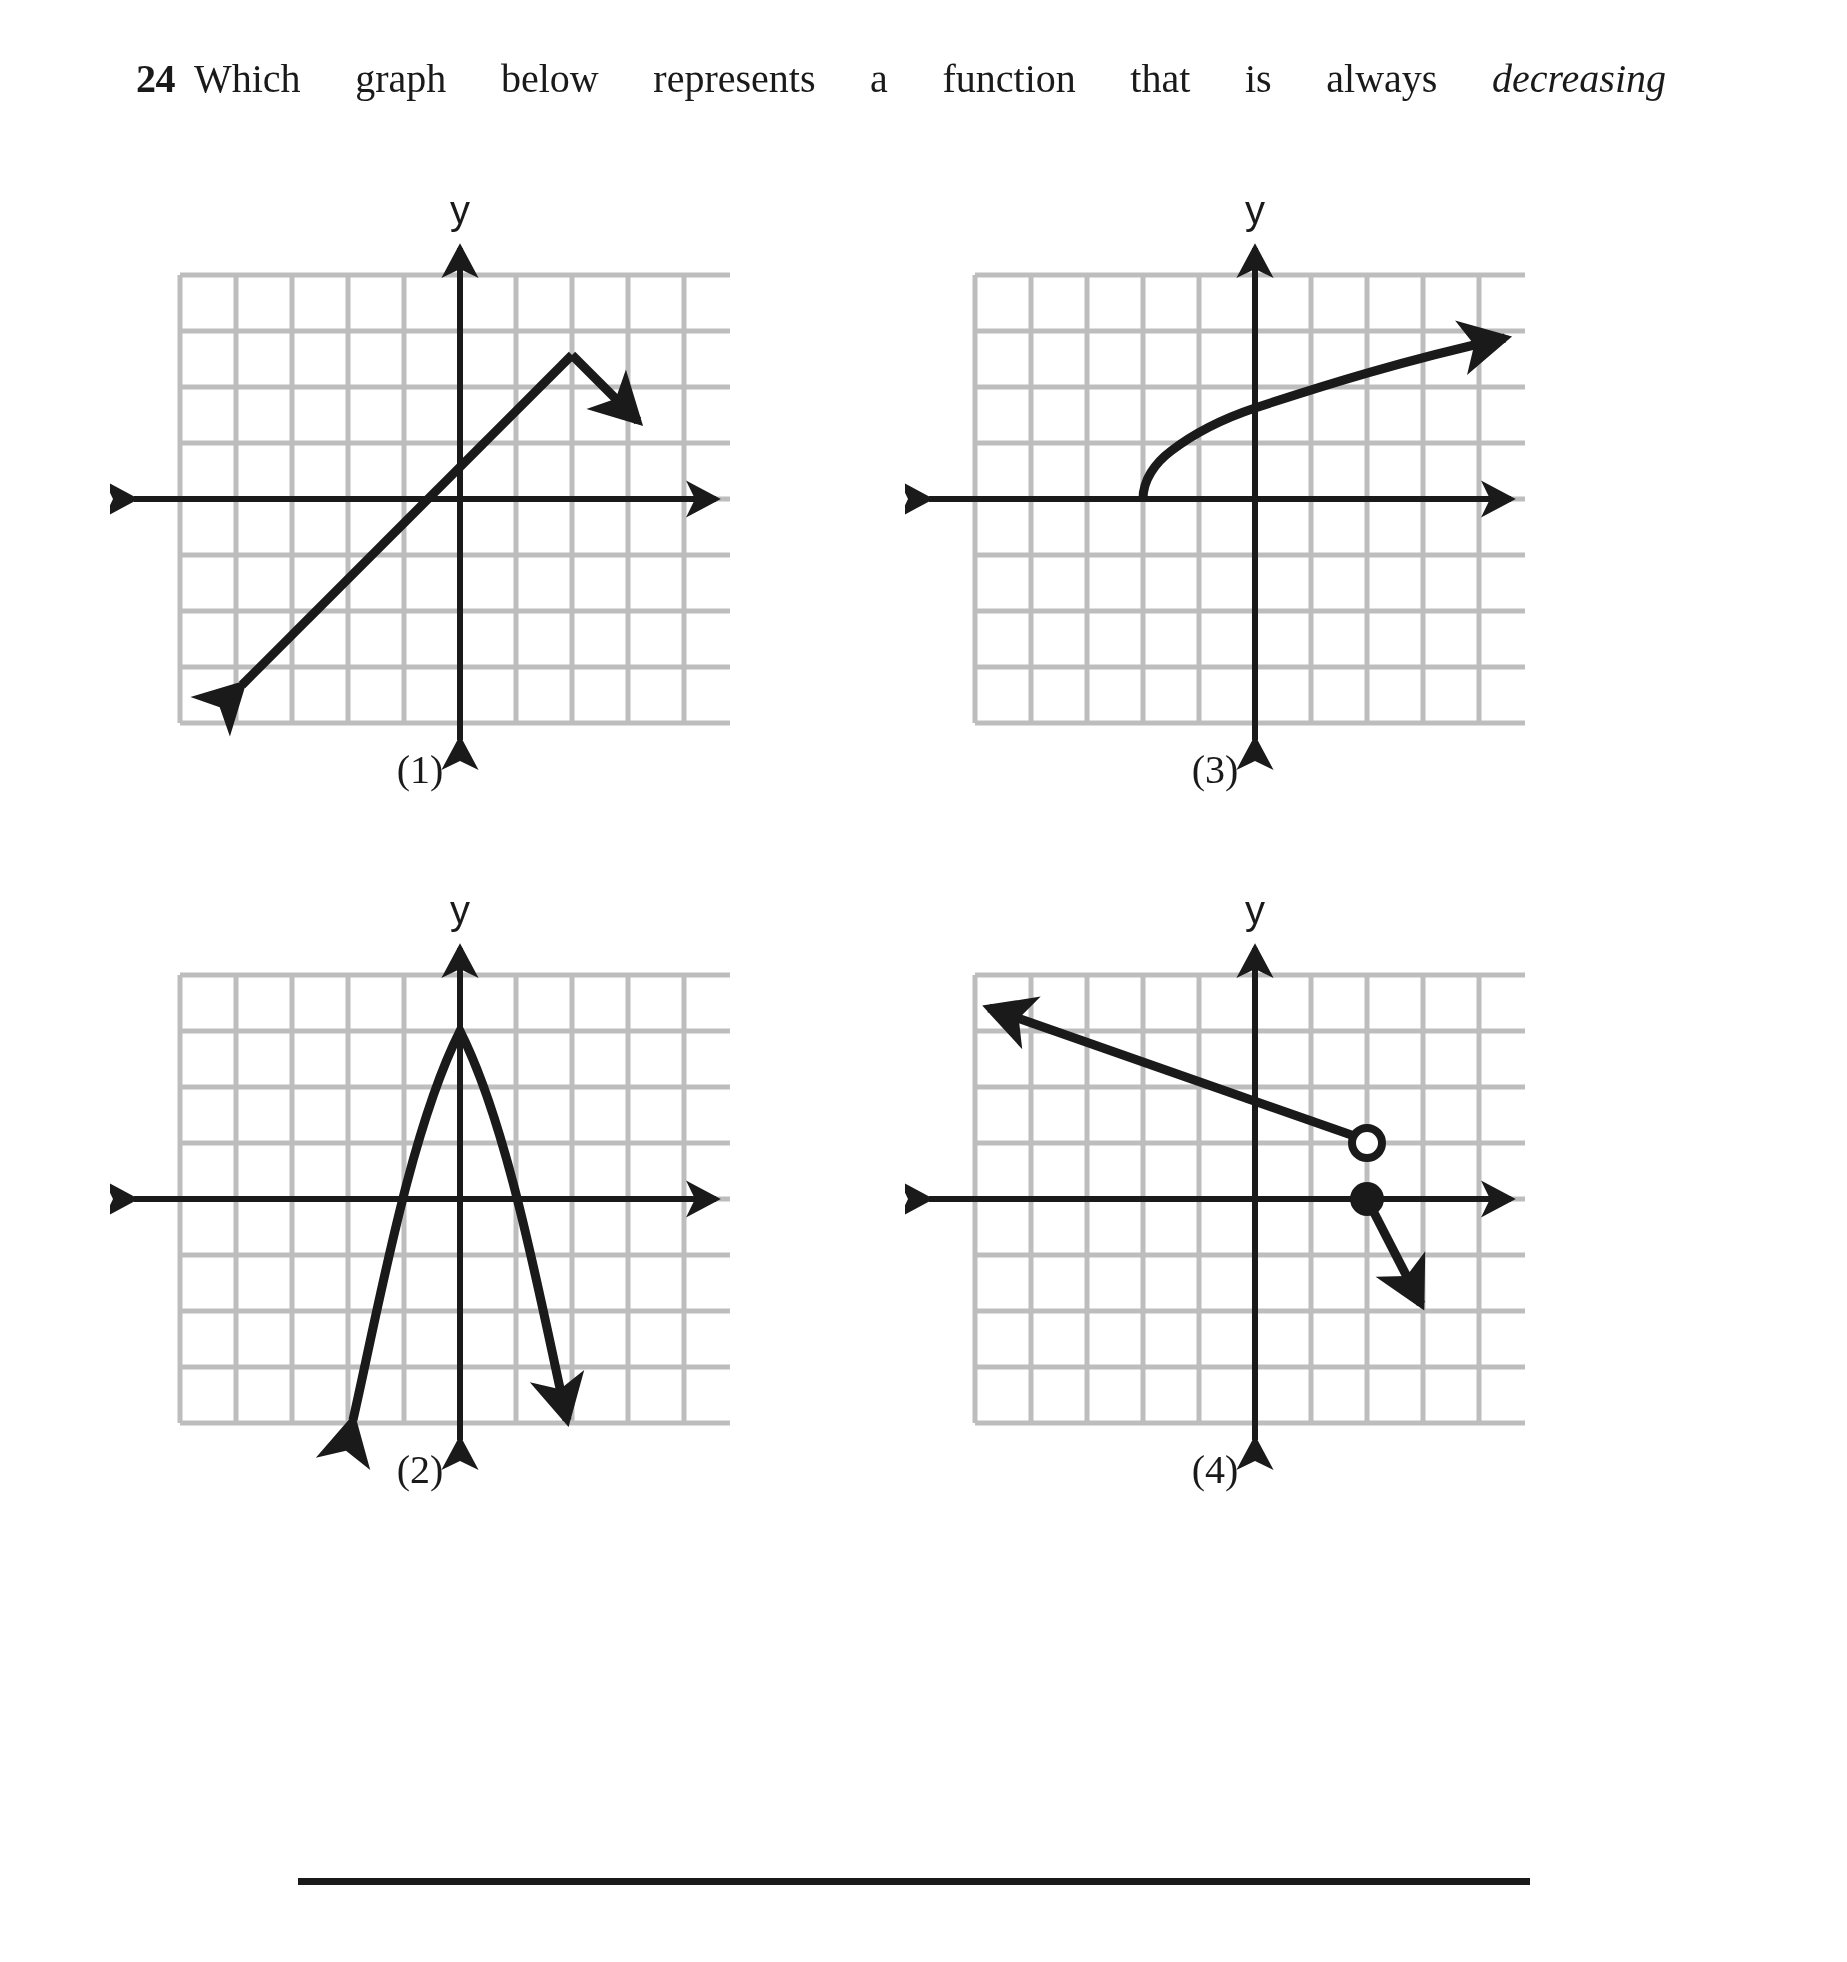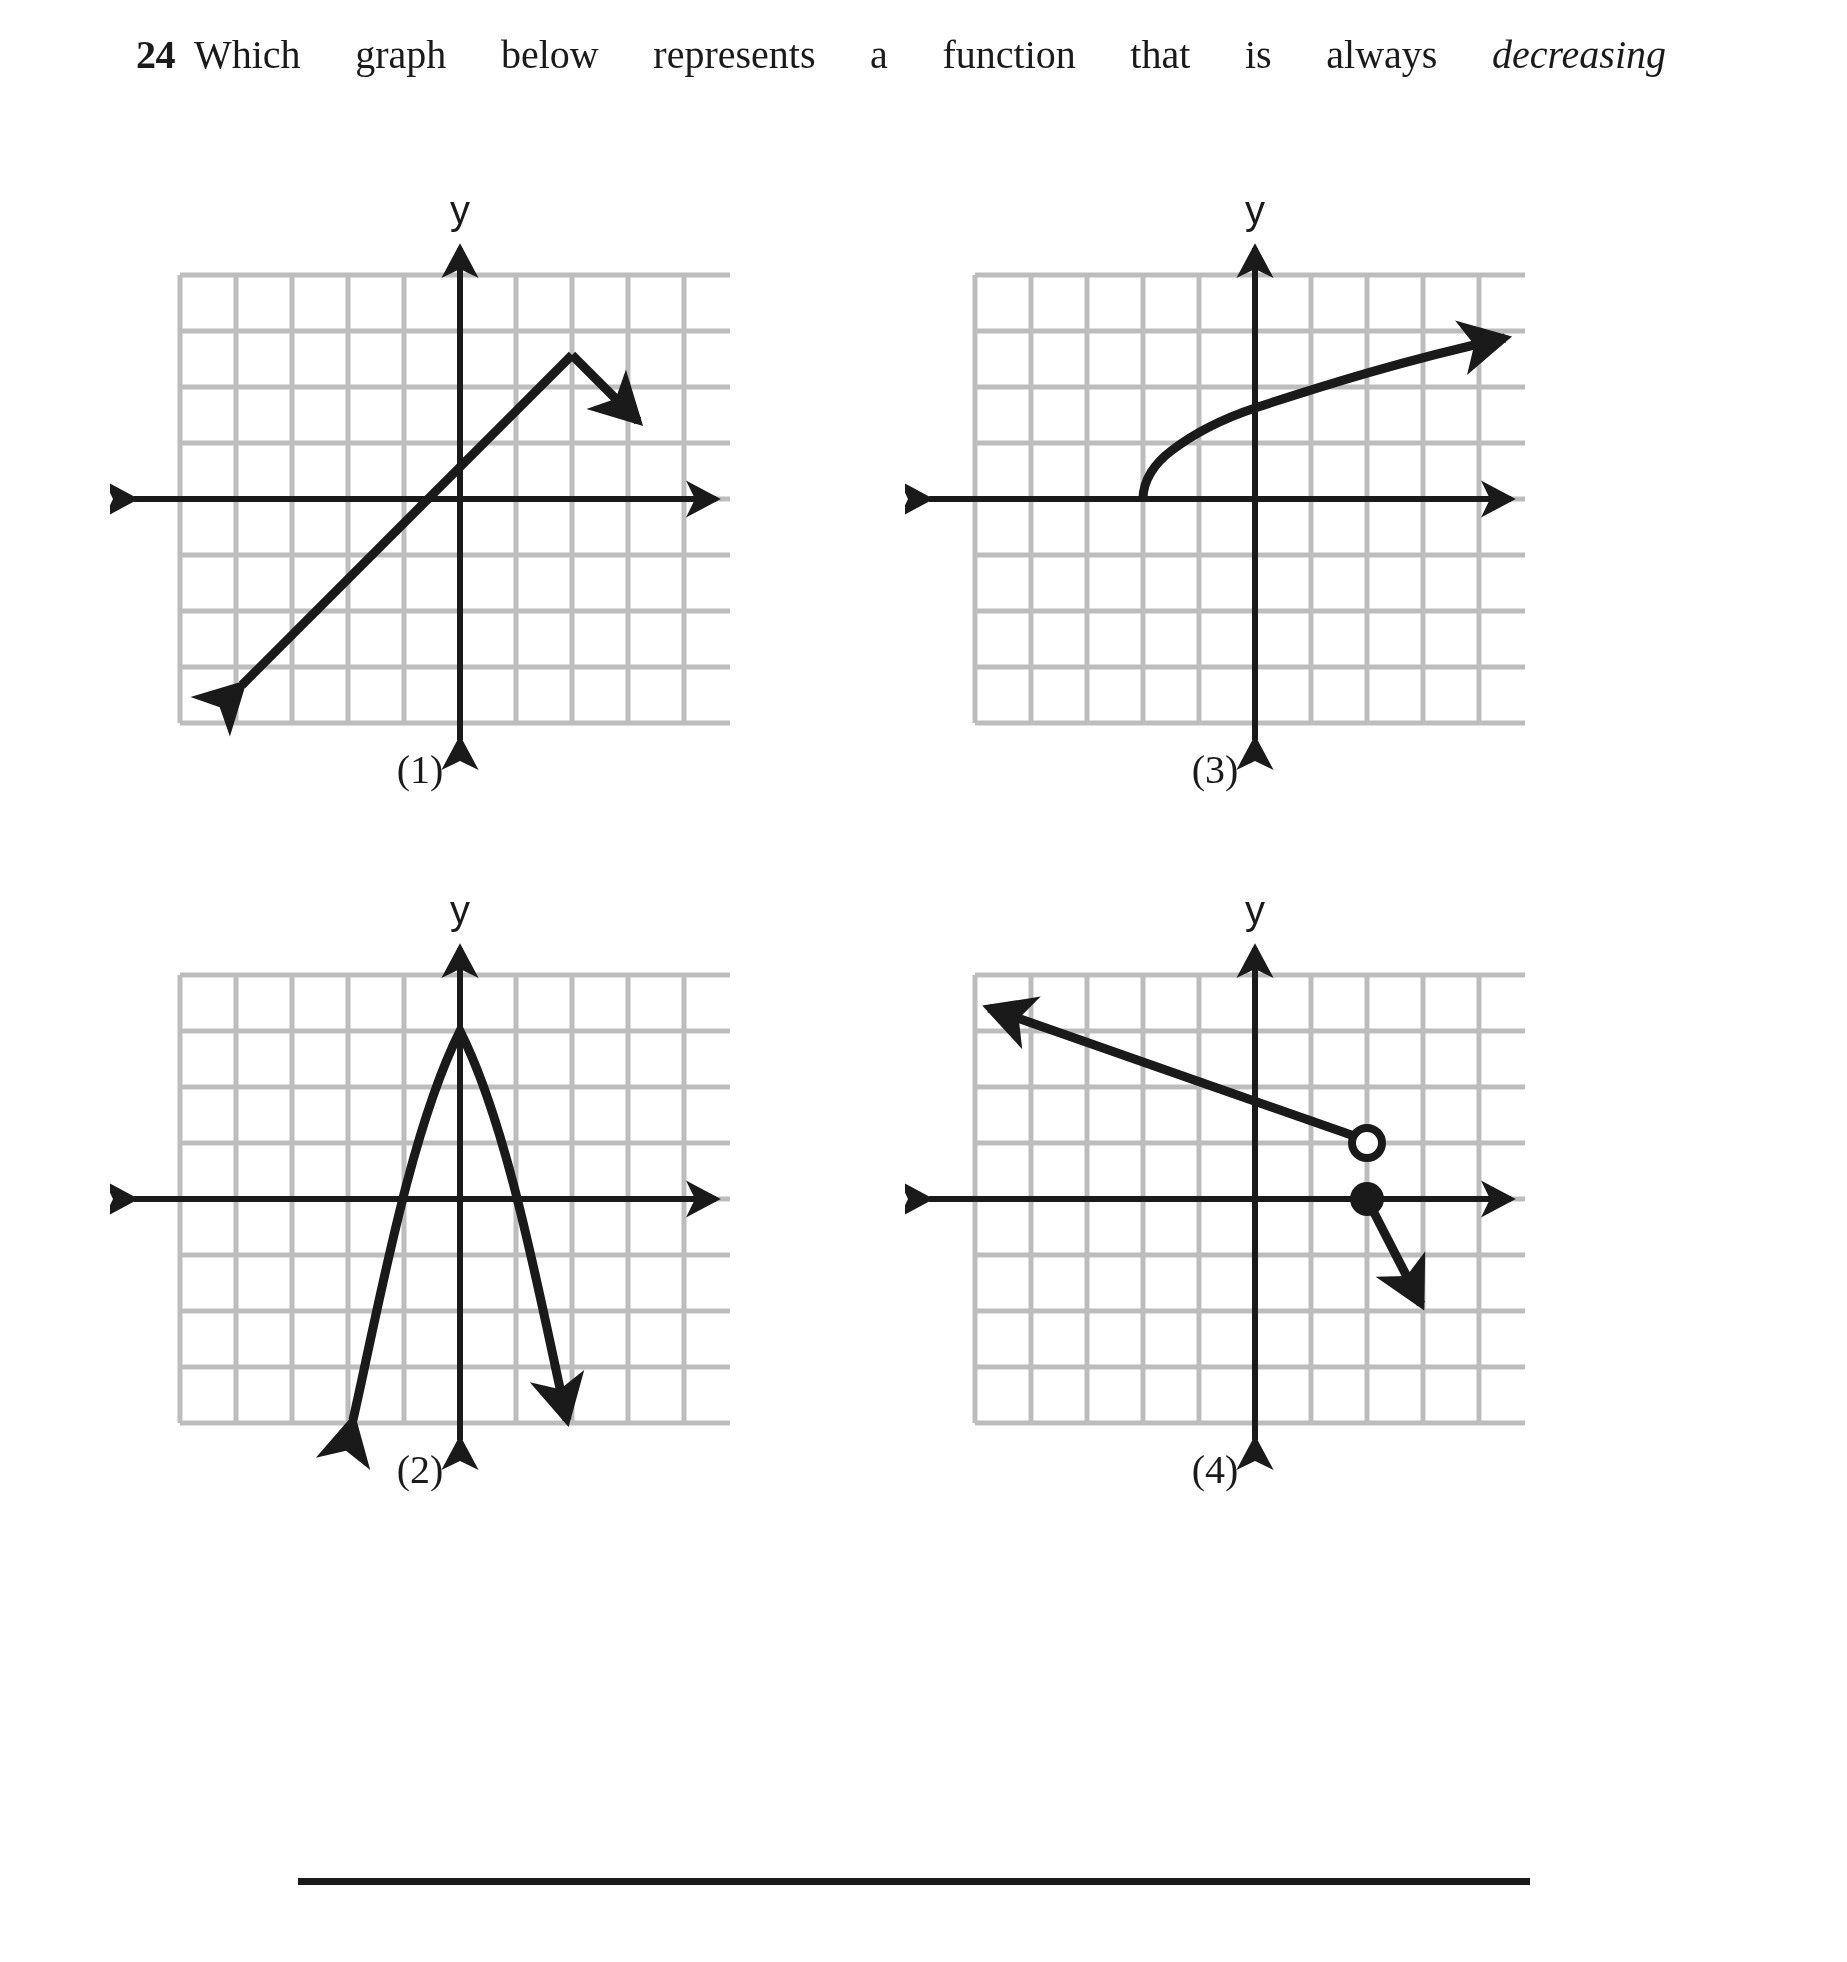--- a/index.html
+++ b/index.html
@@ -40,20 +40,21 @@
     font-size: 40px;
     line-height: 58px;
     flex: 1 1 auto;
     text-align: justify;
     text-justify: inter-word;
   }
   #question-text .line1 {
     display: block;
     text-align: justify;
     text-align-last: justify;
+    margin-top: 24px;
   }
   #question-text .line2 {
     display: block;
   }
   .it { font-style: italic; }
   .mathvar { font-style: italic; font-family: "Liberation Serif", serif; }
   .mathnum { font-style: normal; }
   .rel { font-style: normal; padding: 0 3px; }
 
   

